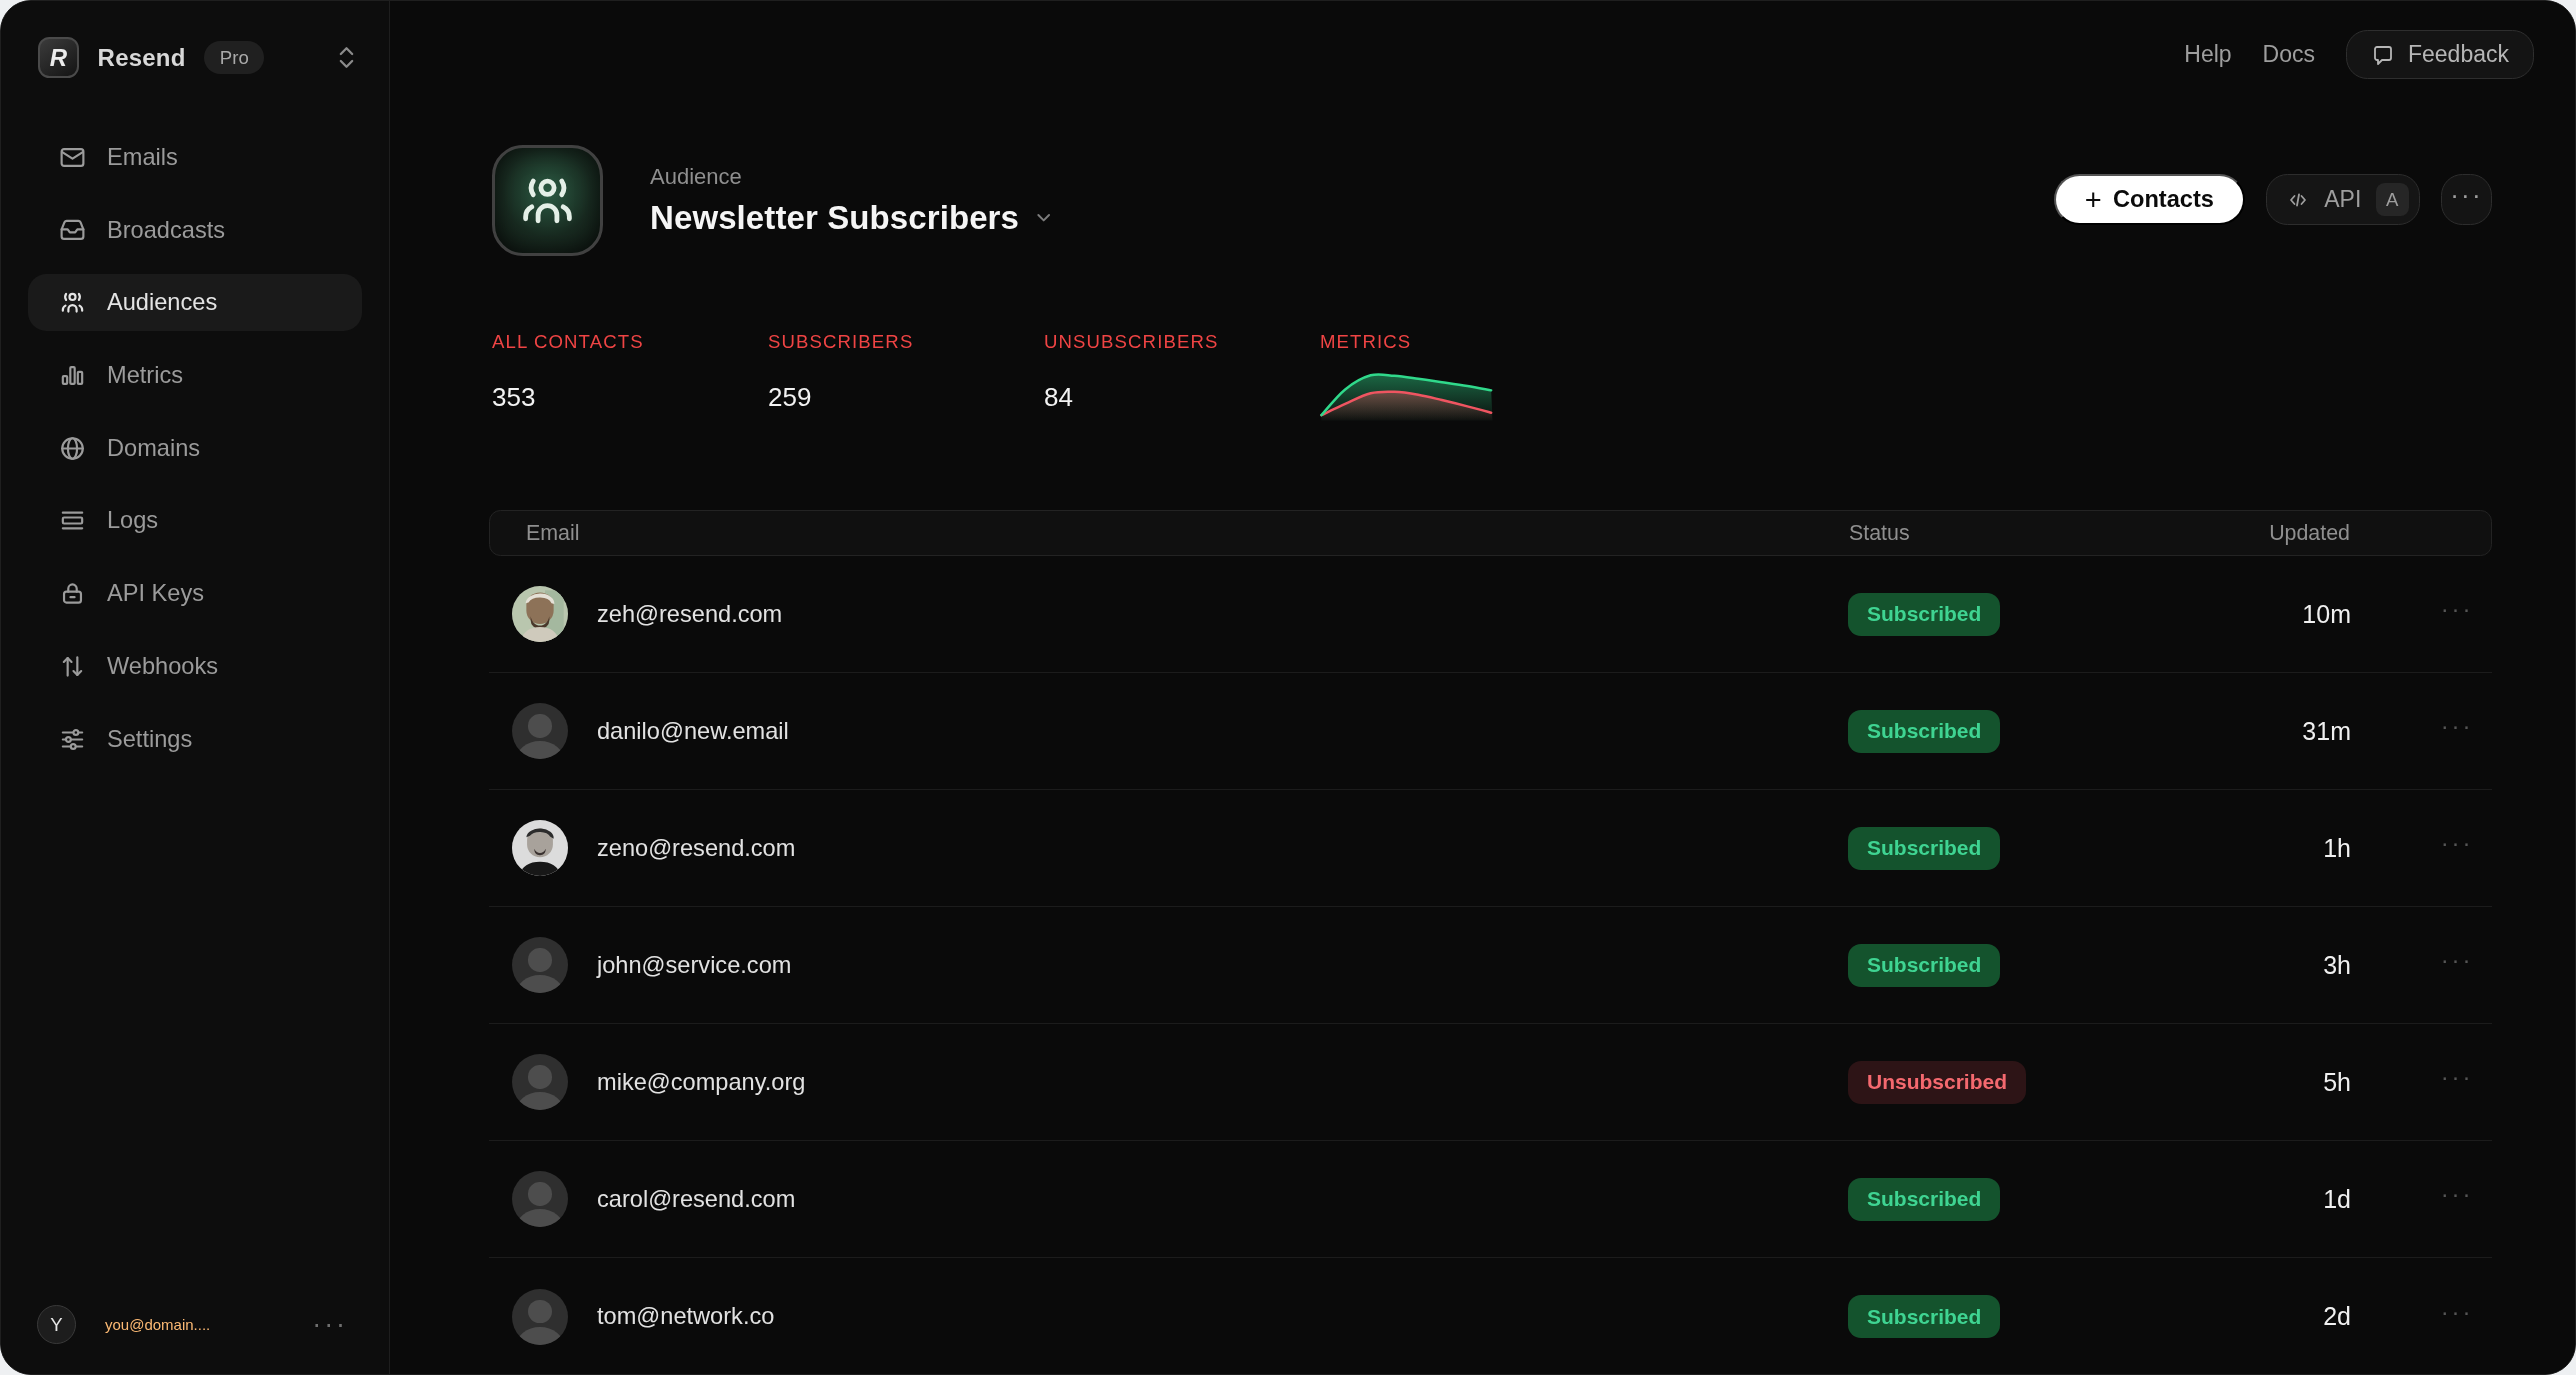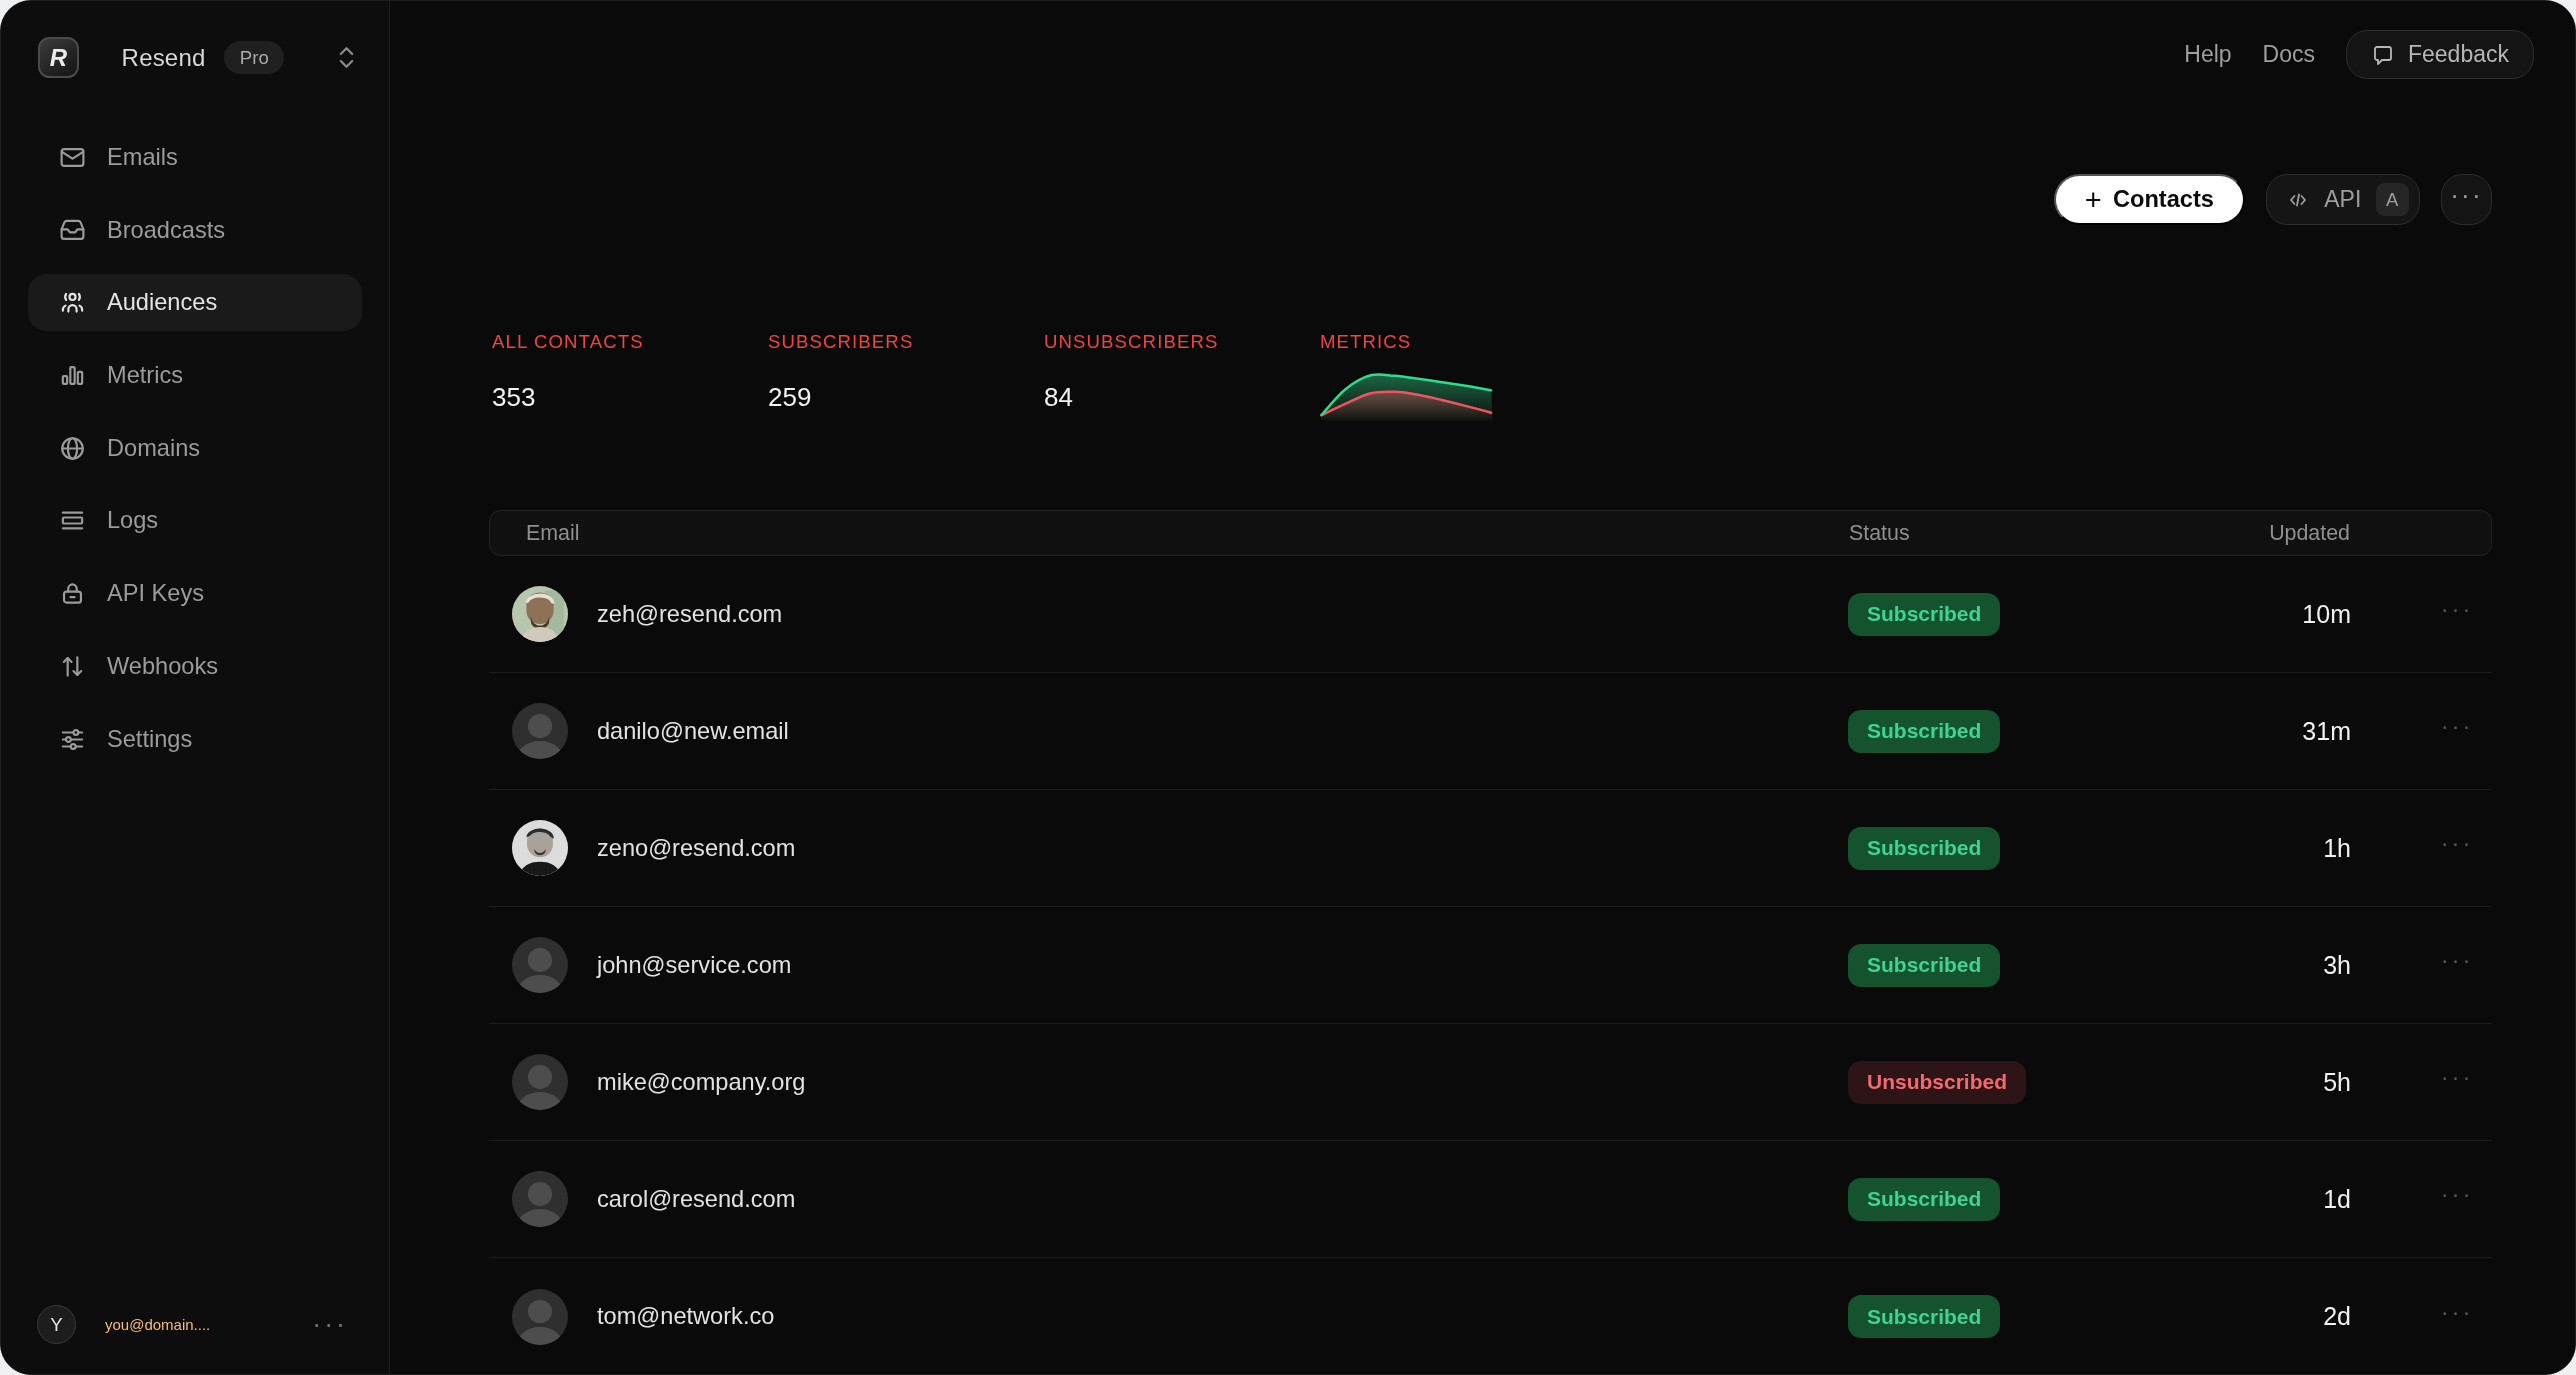--- a/index.html
+++ b/index.html
@@ -3,21 +3,21 @@
 <meta charset="utf-8">
 <style>
   * { margin:0; padding:0; box-sizing:border-box; }
   html,body { width:2576px; height:1376px; background:#eef0f2; font-family:"Liberation Sans","DejaVu Sans",sans-serif; overflow:hidden; }
   .window { position:absolute; inset:0; background:#0a0a0a; border-radius:31px; border:1.4px solid #1f1f1f; overflow:hidden; display:flex; }
 
   
   .sidebar { width:389px; flex:0 0 389px; background:#0d0d0d; border-right:1.4px solid #1e1e1e; display:flex; flex-direction:column; position:relative; }
   .logo-row { display:flex; align-items:center; gap:18.6px; padding:36px 31px 0 37px; }
   .logo-mark { width:41px; height:41px; border-radius:11.4px; border:2.1px solid #4a4a4a; background:linear-gradient(145deg,#3b3b3b,#141414); display:flex; align-items:center; justify-content:center; color:#ececec; font-size:24px; font-weight:800; font-style:italic; }
-  .brand { font-size:24px; font-weight:400; color:#d8d8d8; letter-spacing:0.2px;margin-left:24px; }
+  .brand { font-size:24px; font-weight:700; color:#d8d8d8; letter-spacing:0.2px; }
   .pro-badge { font-size:18.6px; color:#a9a9a9; background:#202020; border-radius:714px; padding:5.7px 15.7px; }
   .switcher { margin-left:auto; color:#8a8a8a; display:flex; }
   .nav { margin-top:51px; padding:0 27px; display:flex; flex-direction:column; gap:15.7px; }
   .nav-item { height:57px; border-radius:18.6px; display:flex; align-items:center; gap:20px; padding:0 30px; color:#9b9b9b; font-size:23.6px; cursor:pointer; }
   .nav-item.active { background:#1a1a1a; color:#e4e4e4; }
   .nav-item svg { width:29px; height:29px; flex:0 0 29px; }
   .user-row { margin-top:auto; display:flex; align-items:center; gap:17px; padding:0 41px 30px 36px; }
   .user-avatar { width:39px; height:39px; border-radius:50%; background:#1d1d1d; border:1.4px solid #3a3a3a; color:#e6e6e6; font-size:18.6px; display:flex; align-items:center; justify-content:center; }
   .user-email { font-size:15px; color:#fdba74;margin-left:12px; }
   .user-more { margin-left:auto; color:#6f6f6f; font-size:27px; letter-spacing:2.9px; line-height:14.3px; }
@@ -200,20 +200,43 @@
       <span class="top-link">Help</span>
       <span class="top-link">Docs</span>
       <button class="feedback-btn">
         <svg viewBox="0 0 24 24" fill="none" stroke="currentColor" stroke-width="1.8" stroke-linecap="round" stroke-linejoin="round">
             <path d="M4 6a2 2 0 0 1 2-2h12a2 2 0 0 1 2 2v9a2 2 0 0 1-2 2h-7l-4 4v-4H6a2 2 0 0 1-2-2z"></path>
           </svg>
         <span>Feedback</span>
       </button>
     </div>
 
+    <div class="header-row">
+      <div class="aud-icon">
+        <svg viewBox="0 0 24 24" fill="none" stroke="currentColor" stroke-width="1.9" stroke-linecap="round" stroke-linejoin="round">
+          <circle cx="12" cy="7" r="2.6"></circle>
+          <path d="M8.3 20v-2.3a3.7 3.7 0 0 1 7.4 0V20"></path>
+          <path d="M6.4 4.3a5 5 0 0 0 0 5.4"></path>
+          <path d="M17.6 4.3a5 5 0 0 1 0 5.4"></path>
+          <path d="M3.4 19.2v-.8a4.4 4.4 0 0 1 2.4-3.9"></path>
+          <path d="M20.6 19.2v-.8a4.4 4.4 0 0 0-2.4-3.9"></path>
+        </svg>
+      </div>
+      <div class="header-text">
+        <div class="eyebrow">Audience</div>
+        <div class="title-line">
+          <span class="page-title">Newsletter Subscribers</span>
+          <span class="title-chevron">
+            <svg width="21.4" height="21.4" viewBox="0 0 24 24" fill="none" stroke="currentColor" stroke-width="2.2" stroke-linecap="round" stroke-linejoin="round">
+                <path d="M6 9l6 6 6-6"></path>
+              </svg>
+          </span>
+        </div>
+      </div>
+    </div>
 
     <div class="actions-row">
       <button class="contacts-btn">
         <span class="plus">+</span>
         <span>Contacts</span>
       </button>
       <button class="api-btn">
         <svg viewBox="0 0 24 24" fill="none" stroke="currentColor" stroke-width="1.8" stroke-linecap="round" stroke-linejoin="round">
             <path d="M8.5 8 5 12l3.5 4"></path>
             <path d="M15.5 8 19 12l-3.5 4"></path>

